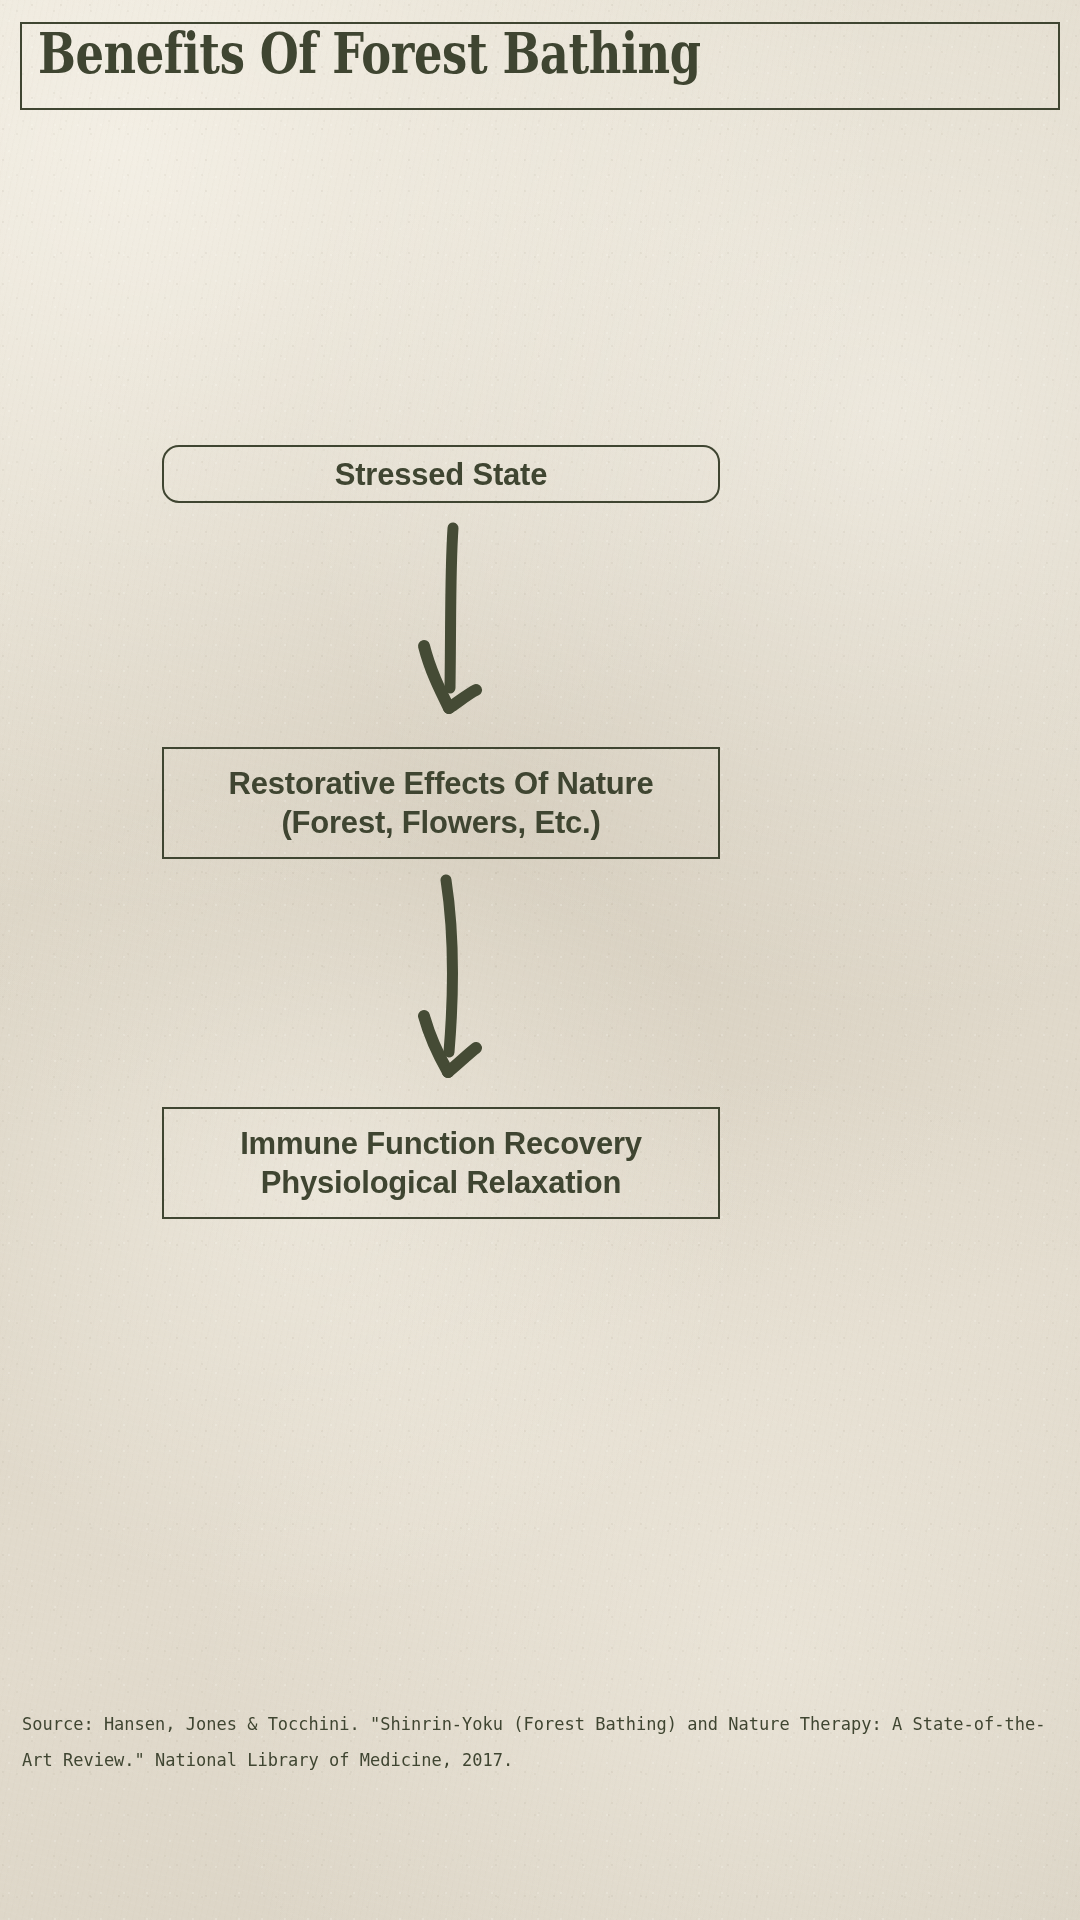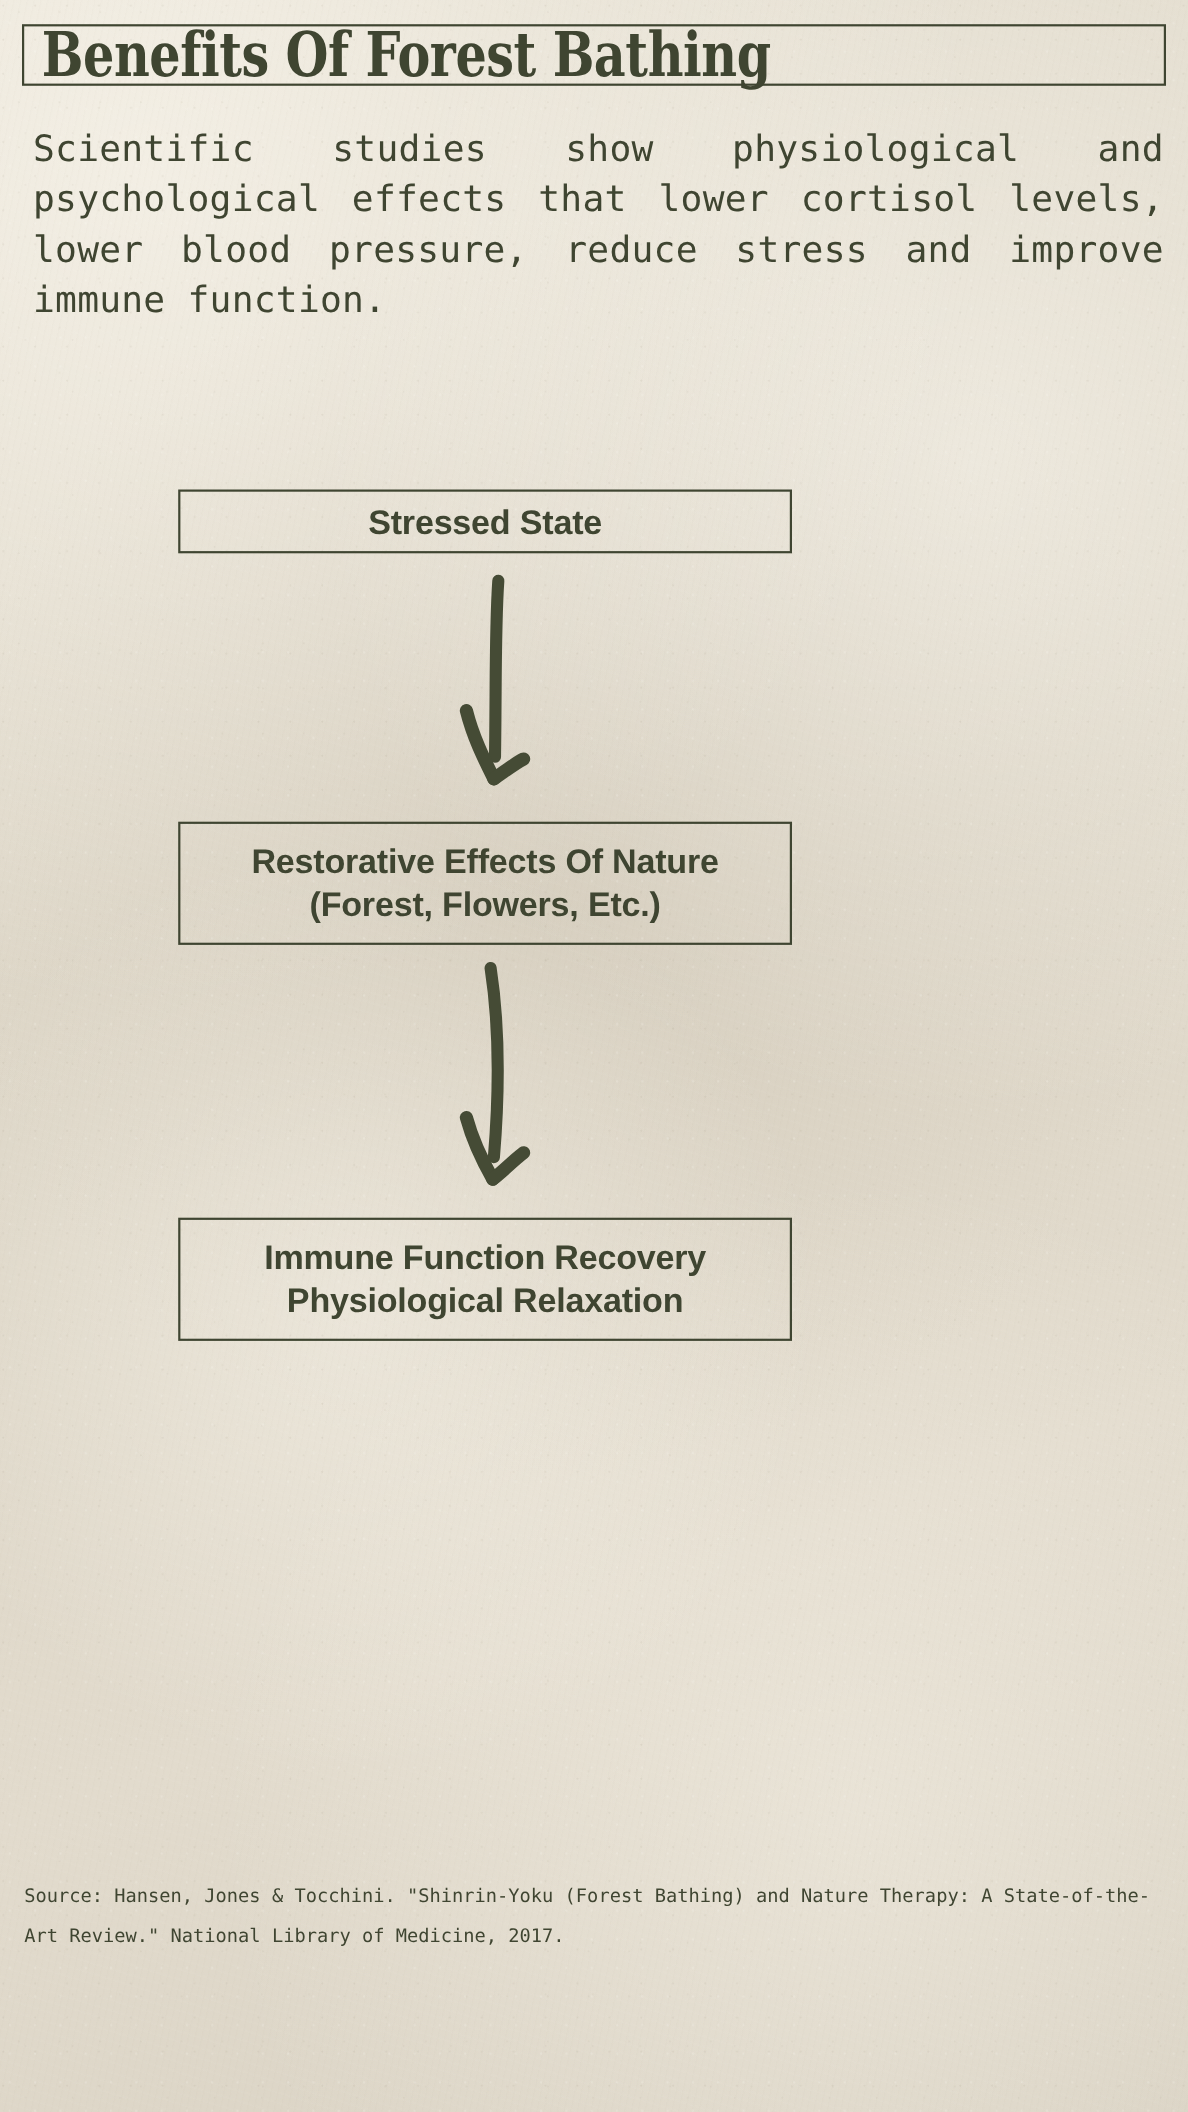--- a/index.html
+++ b/index.html
@@ -62,25 +62,25 @@
     height: 1920px;
     box-sizing: border-box;
   }
 
   
   .title-frame {
     position: absolute;
     left: 20px;
     top: 22px;
     width: 1040px;
-    height: 56px;
+    height: 88px;
     border: 2px solid #3f4531;
     box-sizing: border-box;
     display: flex;
-    align-items: center;
+    align-items: flex-start;
     padding-left: 16px;
   }
   .title-text {
     font-family: "DejaVu Serif", "Liberation Serif", serif;
     font-weight: 700;
     font-size: 56px;
     line-height: 58px;
     letter-spacing: -0.5px;
     color: #3f4531;
     transform: scaleX(0.80);
@@ -120,21 +120,21 @@
   }
   .flow-box .line {
     font-family: "Liberation Sans", sans-serif;
     font-weight: 700;
     font-size: 31px;
     line-height: 39px;
     letter-spacing: -0.2px;
     white-space: nowrap;
   }
 
-  #box-stressed   { left: 162px; top: 445px;  width: 558px; height: 58px; }
+  #box-stressed   { left: 162px; top: 445px;  width: 558px; height: 58px; border-radius: 17px; }
   #box-restorative{ left: 162px; top: 747px;  width: 558px; height: 112px; }
   #box-relaxation { left: 162px; top: 1107px; width: 558px; height: 112px; }
 
   .arrow-svg { position: absolute; }
   #arrow-1 { left: 390px; top: 520px;  width: 120px; height: 220px; }
   #arrow-2 { left: 390px; top: 872px;  width: 120px; height: 230px; }
 
   
   .source {
     position: absolute;
@@ -152,21 +152,20 @@
 </head>
 <body>
 
 <div class="page">
   <div class="content">
 
     <div class="title-frame">
       <div class="title-text">Benefits Of Forest Bathing</div>
     </div>
 
-    <div class="intro">Scientific studies show physiological and psychological effects that lower cortisol levels, lower blood pressure, reduce stress and improve immune function.</div>
 
     <div class="flow">
 
       <div class="flow-box" id="box-stressed">
         <div class="line">Stressed State</div>
       </div>
 
       <svg class="arrow-svg" id="arrow-1" viewBox="0 0 120 220">
         <path d="M 63 8 C 60 52, 61 100, 60 168" stroke="#454b35" stroke-width="11" stroke-linecap="round" fill="none"></path>
         <path d="M 34 126 C 40 150, 50 170, 59 188" stroke="#454b35" stroke-width="12" stroke-linecap="round" fill="none"></path>

